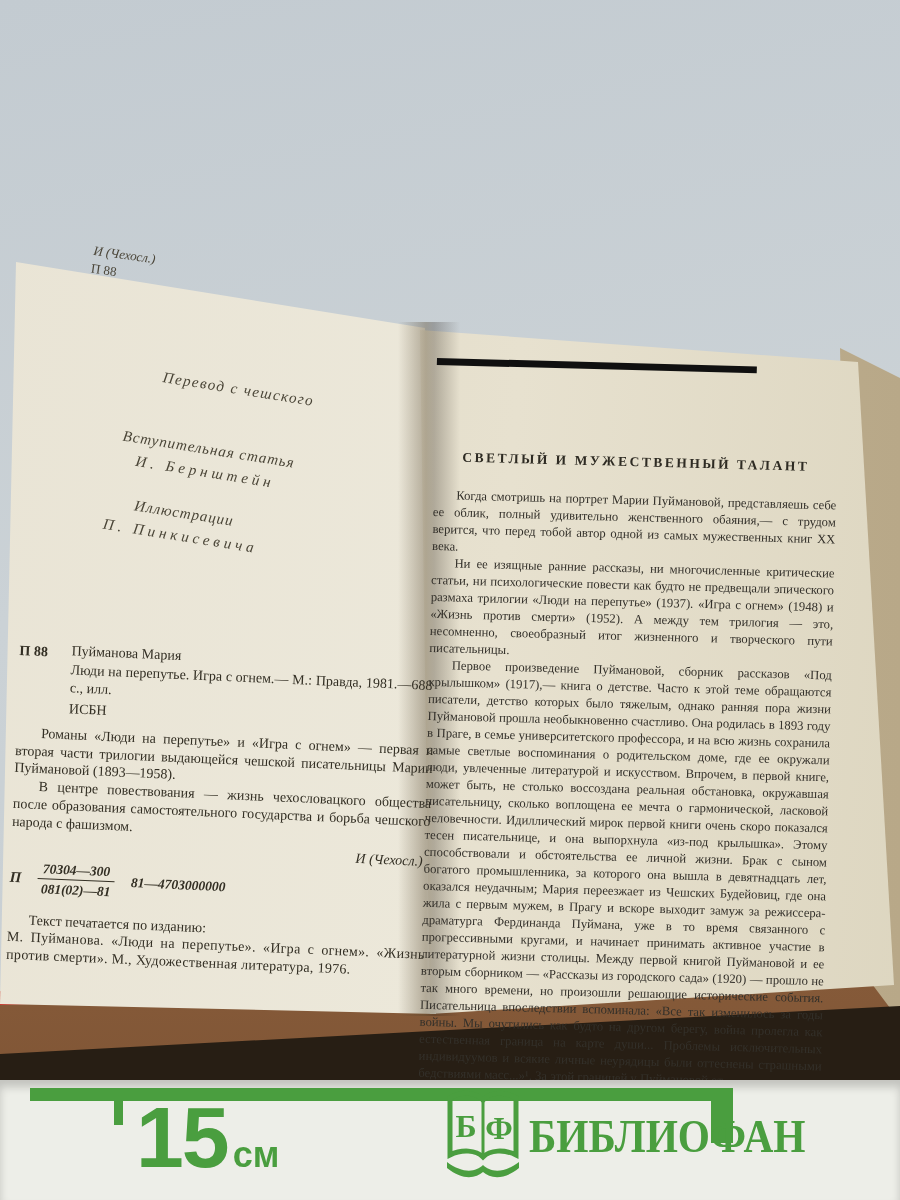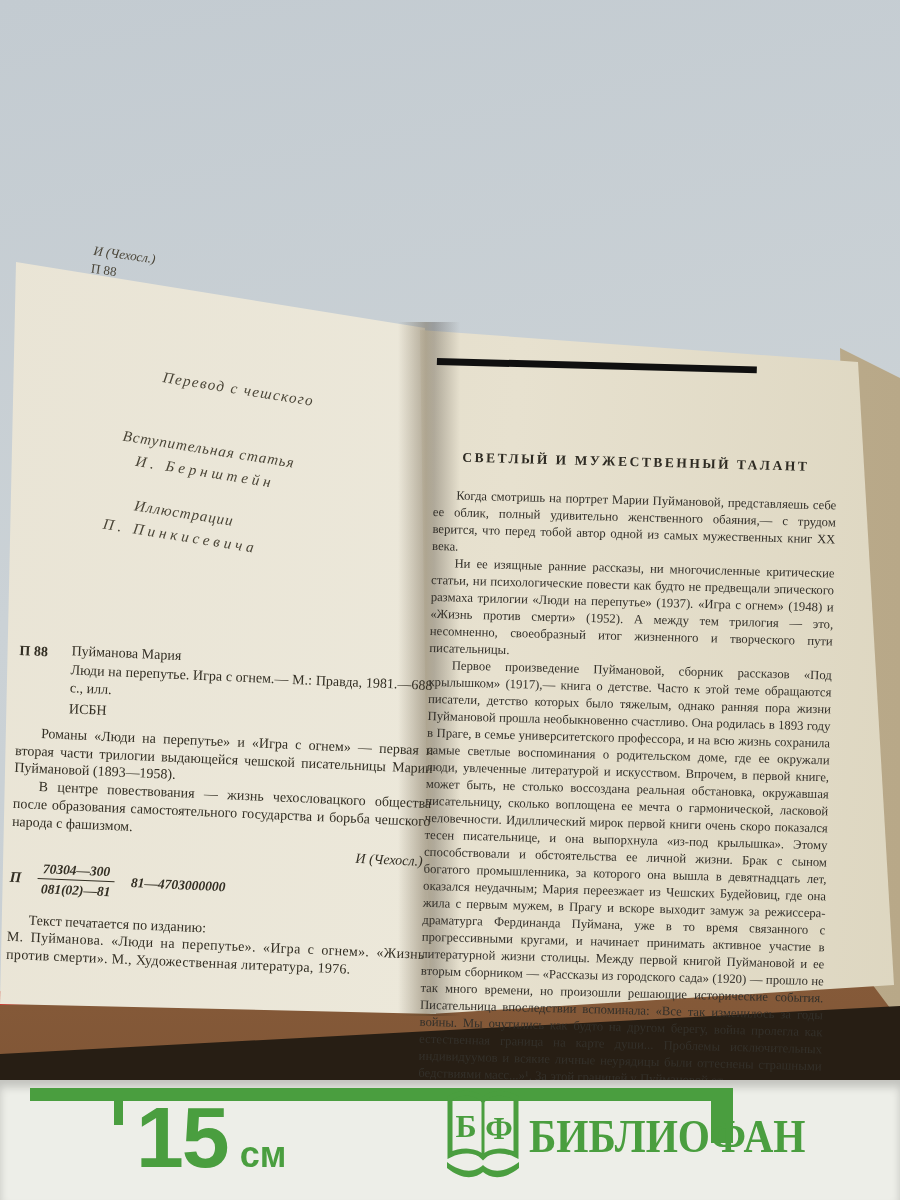--- a/index.html
+++ b/index.html
@@ -70,21 +70,21 @@
   .page-num{text-align:right;padding-right:2px;margin-top:10px;font-size:14px;font-weight:bold;}
 
   
   .green{color:var(--green);justify-content:space-between;}
   .ruler-bar{left:30px;top:1088px;width:703px;height:13px;background:var(--green);}
   .ruler-tick-left{left:114px;top:1088px;width:9px;height:37px;background:var(--green);}
   .ruler-cap-right{left:711px;top:1088px;width:22px;height:55px;background:var(--green);}
   .ruler-label{left:136px;top:1094px;display:flex;align-items:baseline;
                font-family:"Liberation Sans","DejaVu Sans",sans-serif;font-weight:bold;}
   .ruler-value{font-size:86px;line-height:1;letter-spacing:-2px;}
-  .ruler-unit{font-size:36px;margin-left:12px;}
+  .ruler-unit{font-size:36px;margin-left:5px;}
   .logo{left:443px;top:1086px;display:flex;align-items:center;}
   .logo-text{font-size:47px;font-weight:bold;letter-spacing:0;transform:scaleX(0.88);
              transform-origin:left center;margin-left:6px;
              font-family:"Liberation Serif","DejaVu Serif",serif;}
 </style>
 </head>
 <body>
 
 <div id="canvas" style="--green:#4a9e3f;">
 

